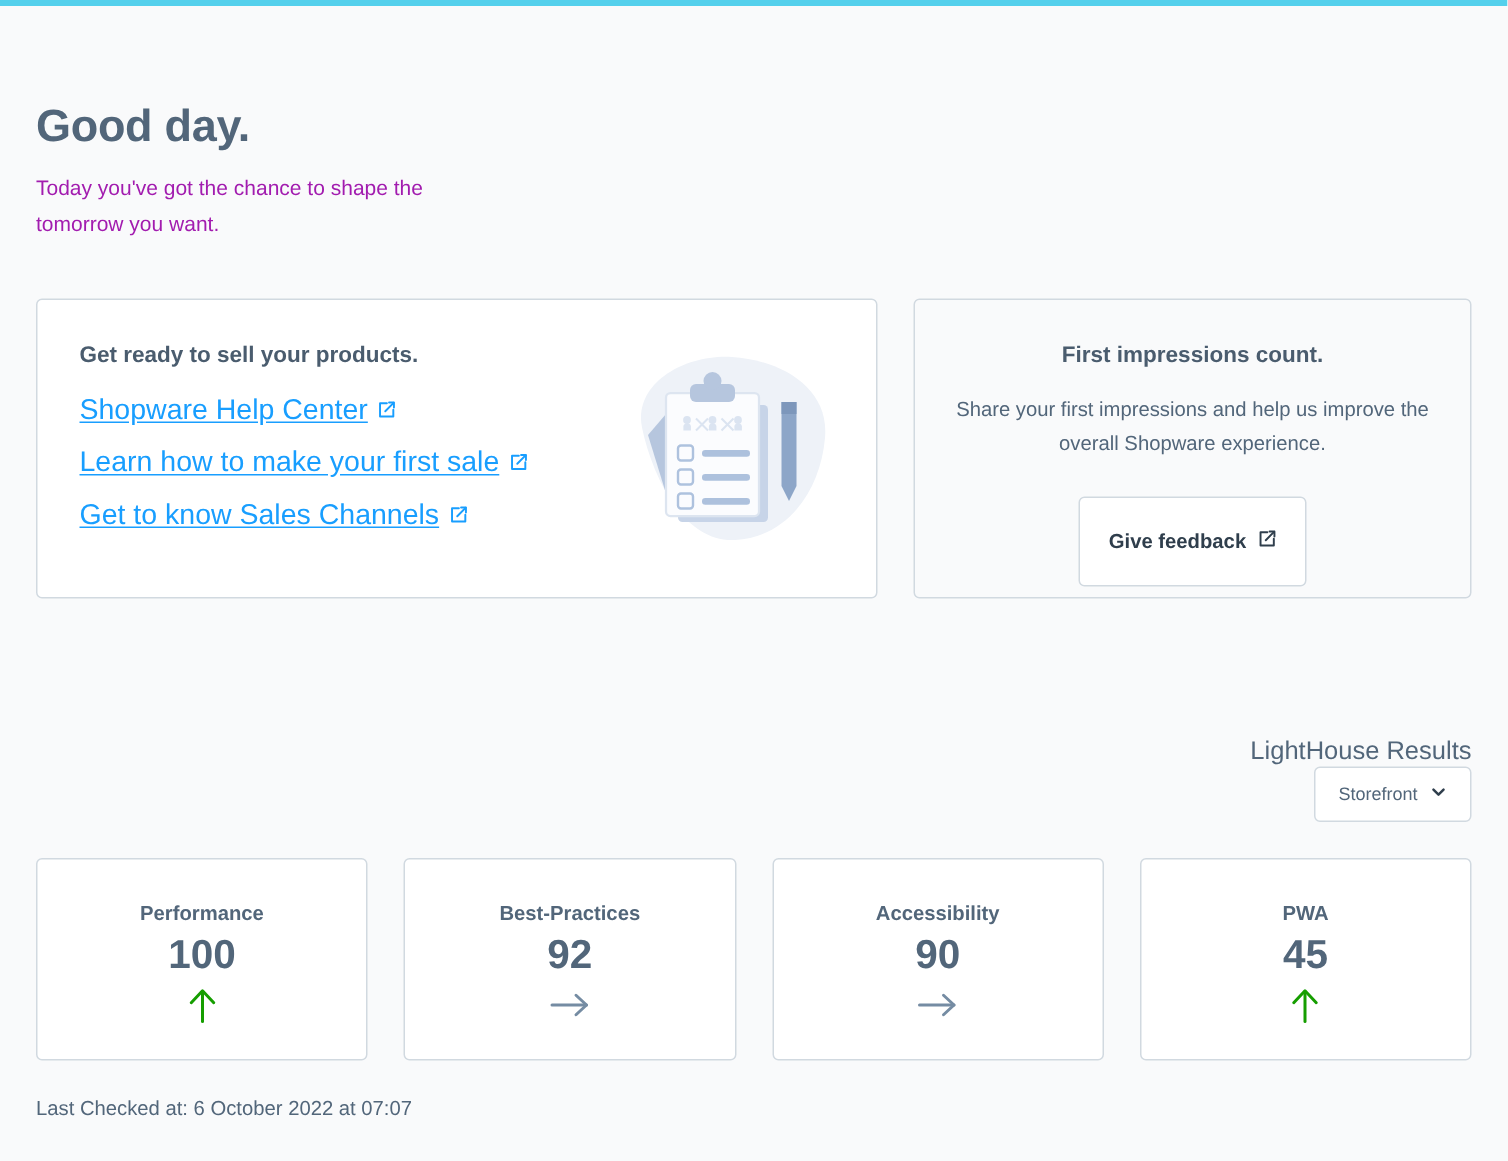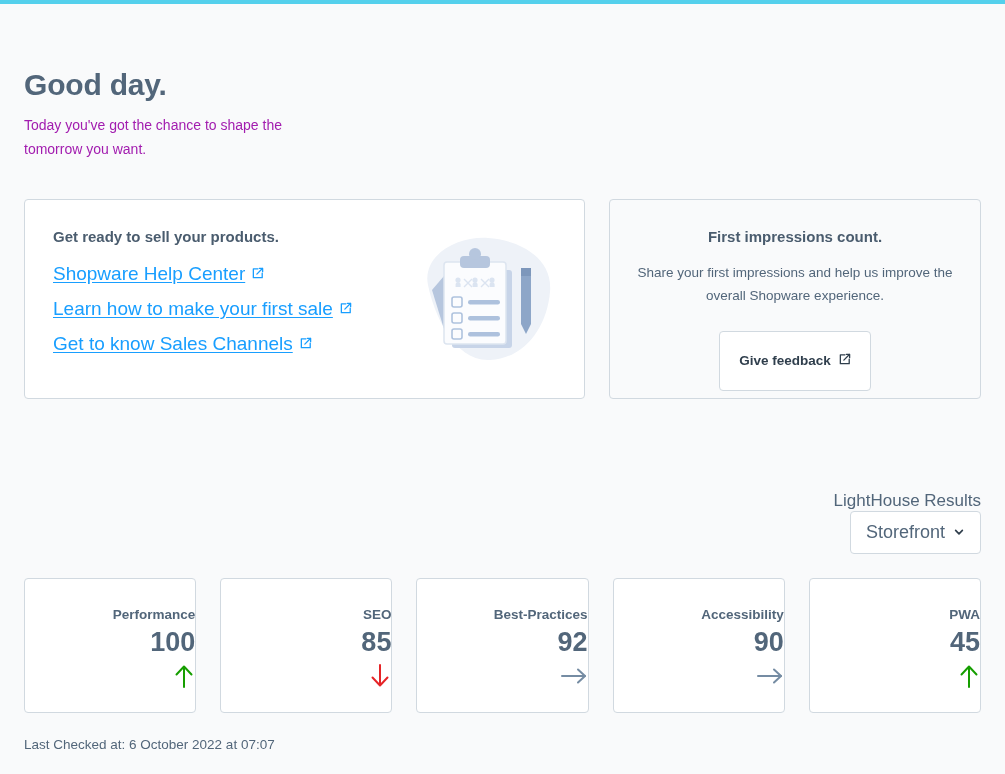--- a/index.html
+++ b/index.html
@@ -139,21 +139,21 @@
   .lh-title {
     font-size: 17px;
     color: #52667a;
     font-weight: normal;
   }
   .storefront-select {
     background: #ffffff;
     border: 1px solid #d1d9e0;
     border-radius: 4px;
     padding: 10px 15px;
-    font-size: 18px;
+    font-size: 12px;
     color: #52667a;
     display: inline-flex;
     align-items: center;
     gap: 8px;
     cursor: pointer;
     font-family: "Liberation Sans", sans-serif;
   }
 
   .score-row {
     display: flex;
@@ -161,21 +161,21 @@
     margin-top: 24px;
   }
   .score-card {
     flex: 1 1 0;
     background: #ffffff;
     border: 1px solid #d1d9e0;
     border-radius: 4px;
     height: 135px;
     display: flex;
     flex-direction: column;
-    align-items: flex-end;
+    align-items: center;
     justify-content: flex-start;
     padding-top: 28px;
     cursor: pointer;
   }
   .score-label {
     font-size: 13.5px;
     font-weight: bold;
     color: #52667a;
     margin-bottom: 4px;
     white-space: nowrap;
@@ -311,30 +311,20 @@
       <div class="score-label">Performance</div>
       <div class="score-value">100</div>
       <div class="score-trend">
         <svg width="22" height="26" viewBox="0 0 22 26" fill="none" stroke="#169e00" stroke-width="2" stroke-linecap="round" stroke-linejoin="round">
           <path d="M11 24 V4"></path>
             <path d="M3.5 11.5 L11 3.5 L18.5 11.5"></path>
         </svg>
       </div>
     </div>
 
-    <div class="score-card">
-      <div class="score-label">SEO</div>
-      <div class="score-value">85</div>
-      <div class="score-trend">
-        <svg width="22" height="26" viewBox="0 0 22 26" fill="none" stroke="#e52427" stroke-width="2" stroke-linecap="round" stroke-linejoin="round">
-          <path d="M11 2 V22"></path>
-            <path d="M3.5 14.5 L11 22.5 L18.5 14.5"></path>
-        </svg>
-      </div>
-    </div>
 
     <div class="score-card">
       <div class="score-label">Best-Practices</div>
       <div class="score-value">92</div>
       <div class="score-trend">
         <svg width="28" height="22" viewBox="0 0 28 22" fill="none" stroke="#758ca3" stroke-width="2" stroke-linecap="round" stroke-linejoin="round">
           <path d="M2 11 H25"></path>
             <path d="M18 4.5 L25 11 L18 17.5"></path>
         </svg>
       </div>

